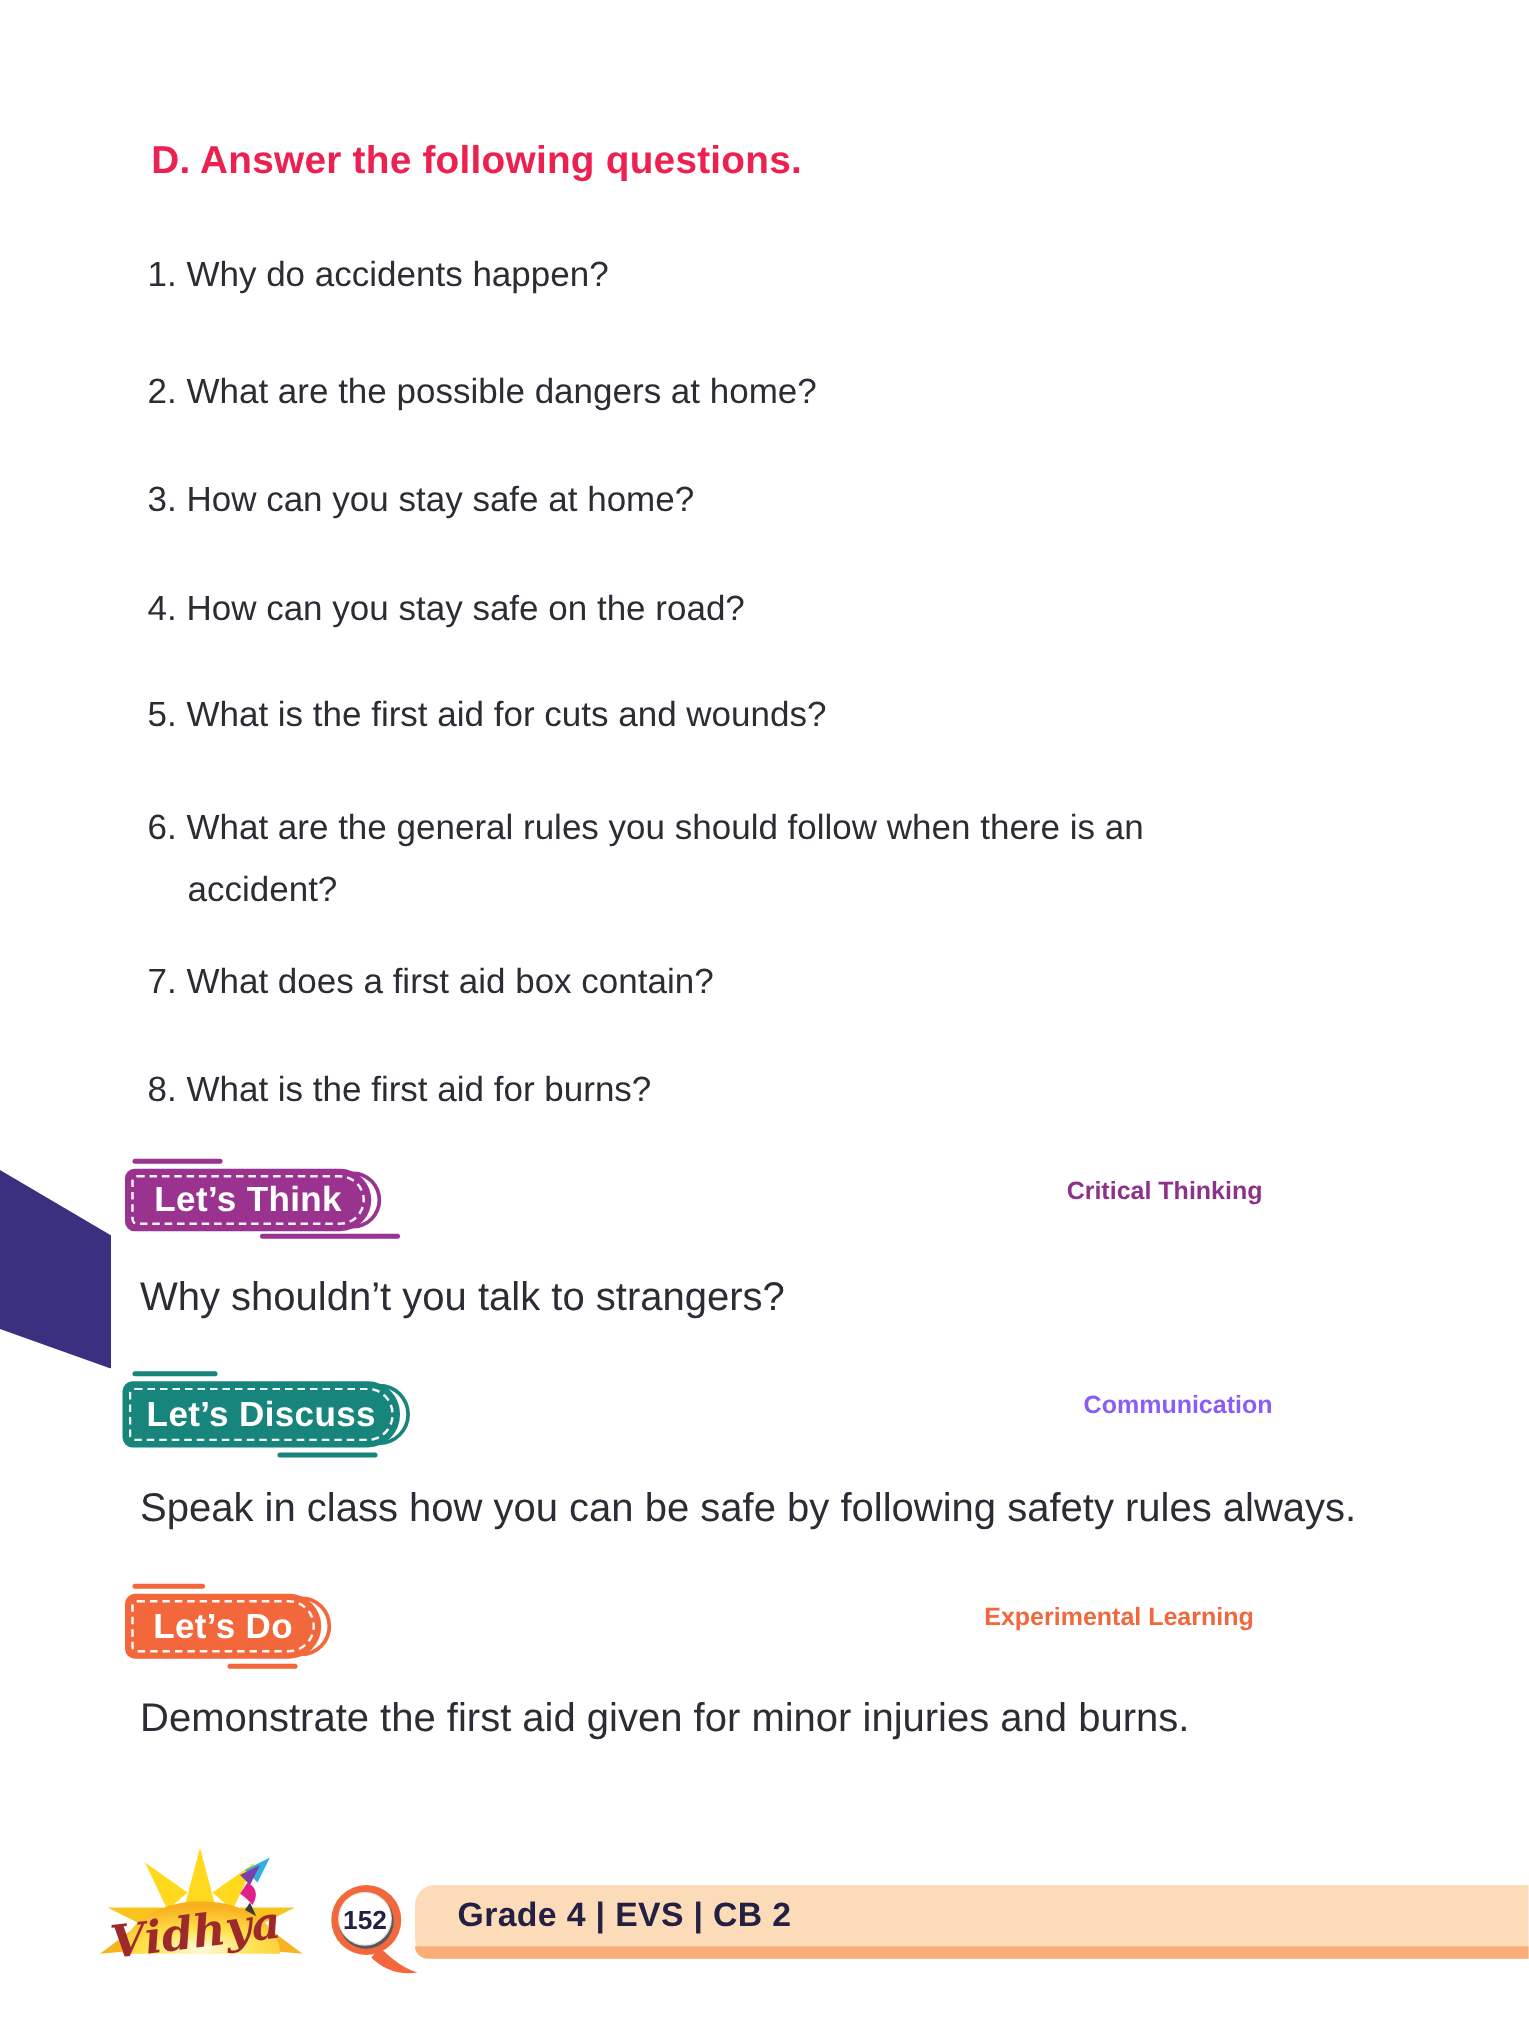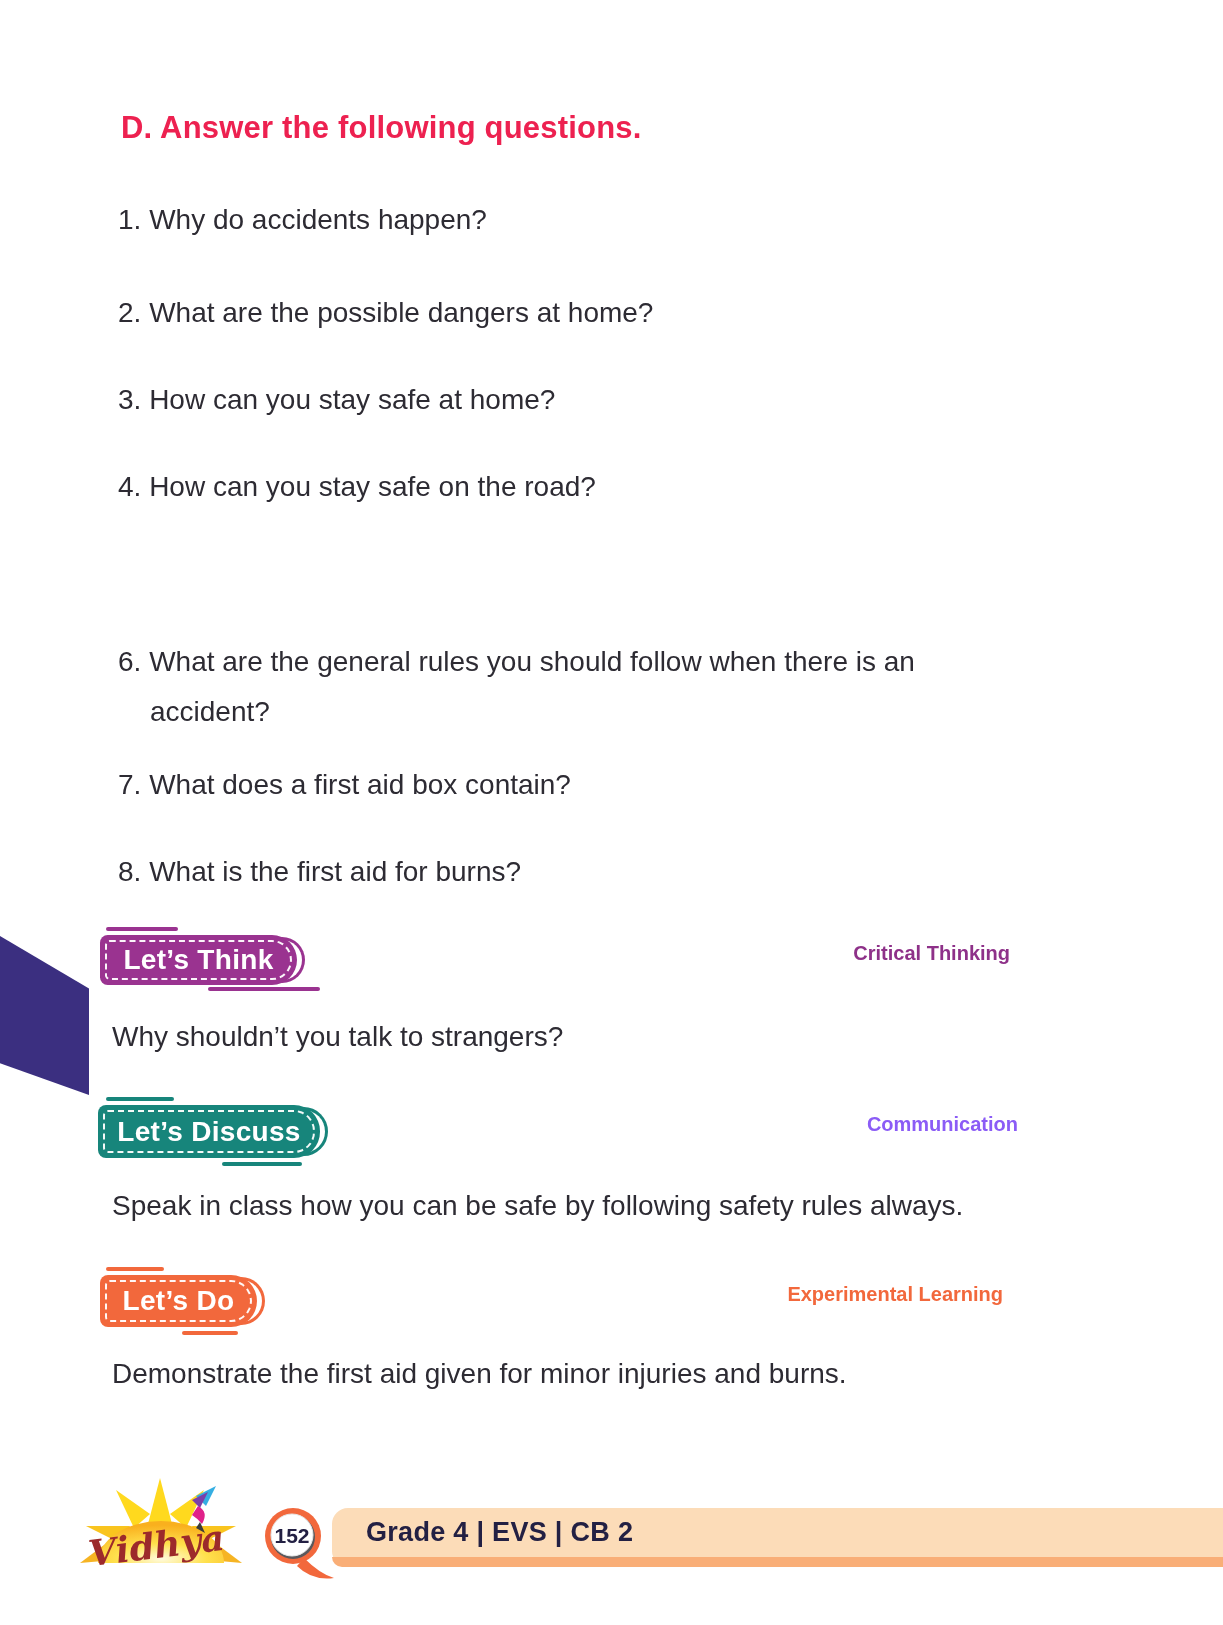--- a/index.html
+++ b/index.html
@@ -28,21 +28,21 @@
   .badge::after{
     content:"";position:absolute;inset:5px;border:2px dashed rgba(255,255,255,.95);
     border-radius:5px 21px 21px 5px;pointer-events:none;
   }
   .badge::before{
     content:"";position:absolute;top:2px;bottom:2px;right:-8px;width:26px;
     border:3px solid var(--c);border-left:none;border-radius:0 28px 28px 0;
   }
   .accent{position:absolute;height:4px;border-radius:2px;background:var(--c);}
   .skill{position:absolute;font-size:20px;font-weight:bold;white-space:nowrap;}
-  .prompt{position:absolute;left:112px;font-size:28px;line-height:34px;color:#2D2B33;}
+  .prompt{position:absolute;left:112px;font-size:32px;line-height:34px;color:#2D2B33;}
   .footer-bar{
     position:absolute;left:332px;top:1508px;width:929px;height:59px;
     background:#FCDCB8;border-radius:16px 2px 2px 16px;
   }
   .footer-strip{
     position:absolute;left:0;right:0;bottom:0;height:10px;background:#F9AE77;
     border-radius:0 0 2px 16px;
   }
   .footer-label{
     position:absolute;left:34px;top:0;height:49px;display:flex;align-items:center;
@@ -55,20 +55,21 @@
 <body>
 
 <div class="page">
 
   <div class="title">D. Answer the following questions.</div>
 
   <div class="q" style="top:203px">1. Why do accidents happen?</div>
   <div class="q" style="top:296px">2. What are the possible dangers at home?</div>
   <div class="q" style="top:383px">3. How can you stay safe at home?</div>
   <div class="q" style="top:470px">4. How can you stay safe on the road?</div>
+  <div class="q" style="top:555px">5. What is the first aid for cuts and wounds?</div>
   <div class="q two-line" style="top:637px">6. What are the general rules you should follow when there is an accident?</div>
   <div class="q" style="top:768px">7. What does a first aid box contain?</div>
   <div class="q" style="top:855px">8. What is the first aid for burns?</div>
 
   <div class="side-shape"></div>
 
   <div style="--c:#9A3390">
     <div class="accent" style="left:106px;top:927px;width:72px;--c:#9A3390"></div>
     <div class="badge" style="left:100px;top:935px;width:197px;height:50px;--c:#9A3390">
       <span>Let’s Think</span>

